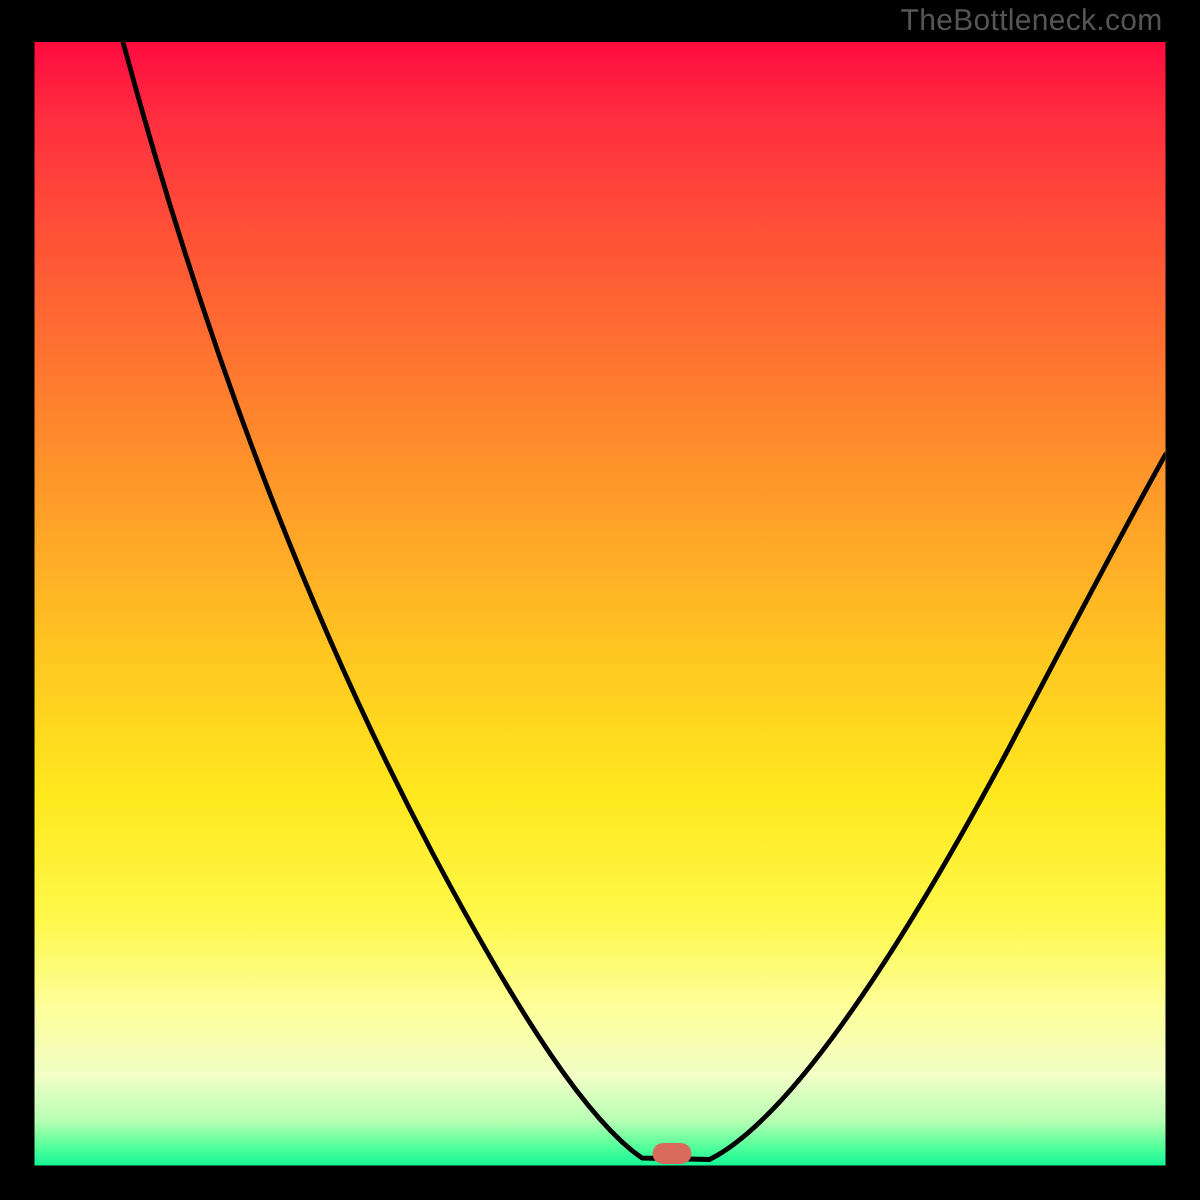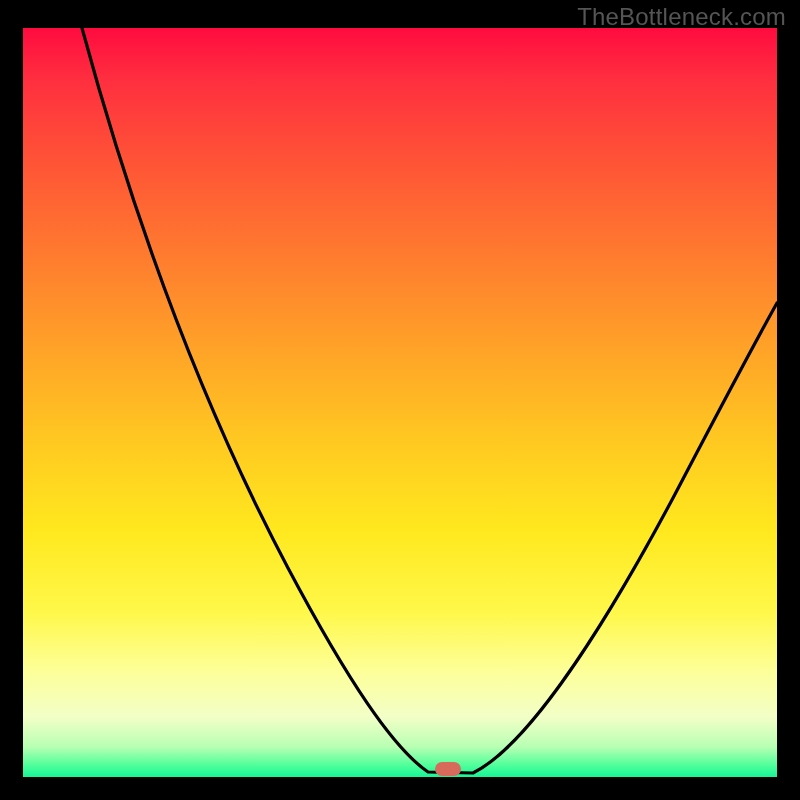--- a/index.html
+++ b/index.html
@@ -13,23 +13,23 @@
   }
   .frame {
     position: relative;
     width: 800px;
     height: 800px;
     background: #000000;
   }
   .watermark {
     position: absolute;
     top: 3px;
-    right: 14px;
+    right: 25px;
     color: #555555;
-    font-size: 24px;
+    font-size: 20px;
     font-weight: 500;
     letter-spacing: 0.2px;
     user-select: none;
   }
   .plot-area {
     position: absolute;
     left: 23px;
     top: 28px;
     width: 754px;
     height: 749px;

